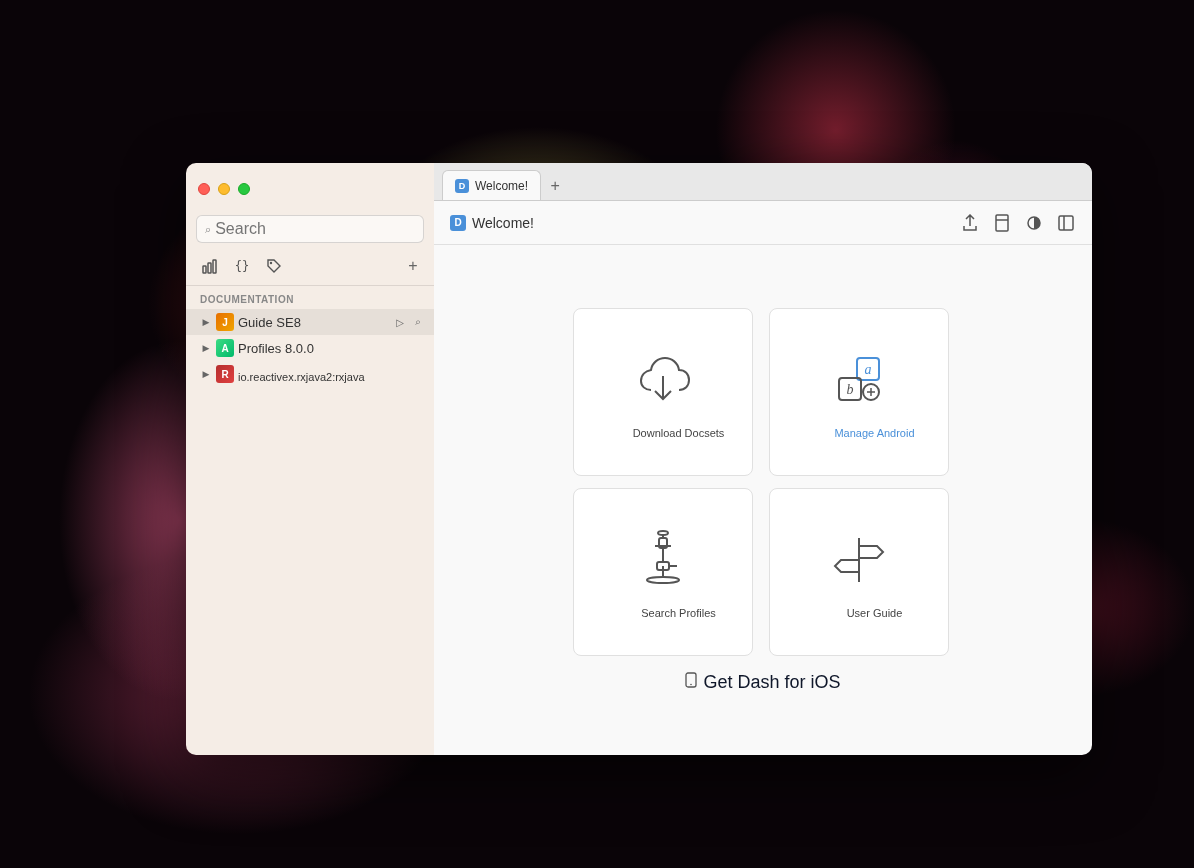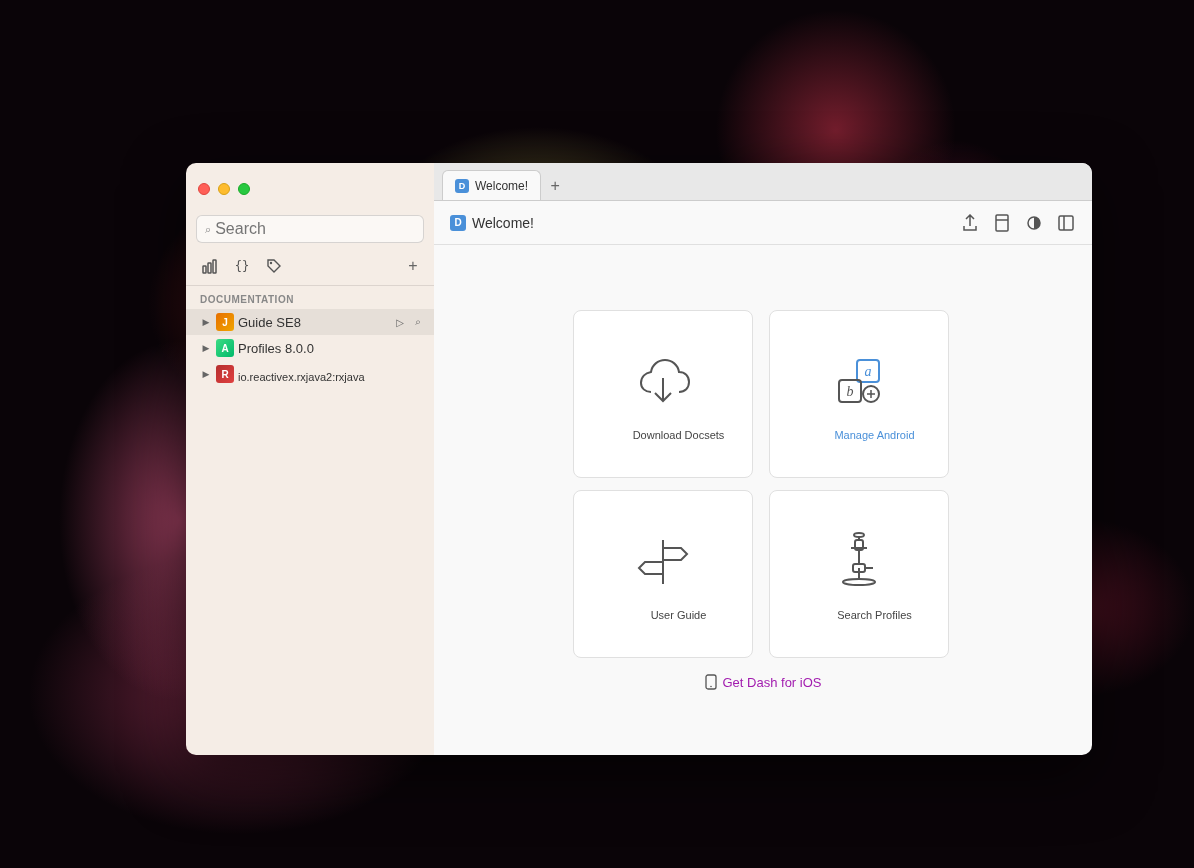--- a/index.html
+++ b/index.html
@@ -347,24 +347,24 @@
     .card-icon {
       width: 70px;
       height: 70px;
       display: flex;
       align-items: center;
       justify-content: center;
     }
 
     .ios-link {
       display: flex;
-      align-items: flex-end;
+      align-items: flex-start;
       gap: 6px;
-      font-size: 13px;
-      color: #a21caf;
+      font-size: 18px;
+      color: #0f172a;
       cursor: pointer;
       margin-top: 4px;
     }
 
     
     .icon-java { background: linear-gradient(135deg, #e76f00, #f0a500); }
     .icon-android { background: linear-gradient(135deg, #3ddc84, #00b96b); }
     .icon-rx { background: linear-gradient(135deg, #b52e2e, #e04040); }
   </style>
 </head>
@@ -514,50 +514,50 @@
               <path d="M44 40 L44 48 M40 44 L48 44" stroke="#555" stroke-width="1.5"></path>
             </svg>
           </div>
           <span class="card-label blue">Manage Android</span>
         </div>
 
         <div class="card">
           <div class="card-icon">
             <svg width="64" height="64" viewBox="0 0 64 64" fill="none" stroke="#555" stroke-width="2">
 
+              <ellipse cx="32" cy="52" rx="16" ry="3"></ellipse>
+              <line x1="32" y1="49" x2="32" y2="38"></line>
+              <rect x="26" y="34" width="12" height="8" rx="2"></rect>
+
+              <line x1="32" y1="34" x2="32" y2="18"></line>
+              <line x1="24" y1="18" x2="40" y2="18"></line>
+
+              <rect x="28" y="10" width="8" height="10" rx="2"></rect>
+
+              <line x1="32" y1="10" x2="32" y2="6"></line>
+              <ellipse cx="32" cy="5" rx="5" ry="2"></ellipse>
+
+              <line x1="38" y1="38" x2="46" y2="38"></line>
+            </svg>
+          </div>
+          <span class="card-label">Search Profiles</span>
+        </div>
+
+        <div class="card">
+          <div class="card-icon">
+            <svg width="64" height="64" viewBox="0 0 64 64" fill="none" stroke="#555" stroke-width="2">
+
               <line x1="32" y1="10" x2="32" y2="54"></line>
 
               <path d="M32 18 L50 18 L56 24 L50 30 L32 30 Z"></path>
 
               <path d="M32 32 L14 32 L8 38 L14 44 L32 44 Z"></path>
             </svg>
           </div>
           <span class="card-label">User Guide</span>
-        </div>
-
-        <div class="card">
-          <div class="card-icon">
-            <svg width="64" height="64" viewBox="0 0 64 64" fill="none" stroke="#555" stroke-width="2">
-
-              <ellipse cx="32" cy="52" rx="16" ry="3"></ellipse>
-              <line x1="32" y1="49" x2="32" y2="38"></line>
-              <rect x="26" y="34" width="12" height="8" rx="2"></rect>
-
-              <line x1="32" y1="34" x2="32" y2="18"></line>
-              <line x1="24" y1="18" x2="40" y2="18"></line>
-
-              <rect x="28" y="10" width="8" height="10" rx="2"></rect>
-
-              <line x1="32" y1="10" x2="32" y2="6"></line>
-              <ellipse cx="32" cy="5" rx="5" ry="2"></ellipse>
-
-              <line x1="38" y1="38" x2="46" y2="38"></line>
-            </svg>
-          </div>
-          <span class="card-label">Search Profiles</span>
         </div>
 
       </div>
 
       <div class="ios-link">
         <svg width="12" height="16" viewBox="0 0 12 16" fill="none" stroke="#555" stroke-width="1.3">
           <rect x="1" y="1" width="10" height="14" rx="2"></rect>
           <circle cx="6" cy="12.5" r="0.8" fill="#555" stroke="none"></circle>
         </svg>
         <span>Get Dash for iOS</span>

